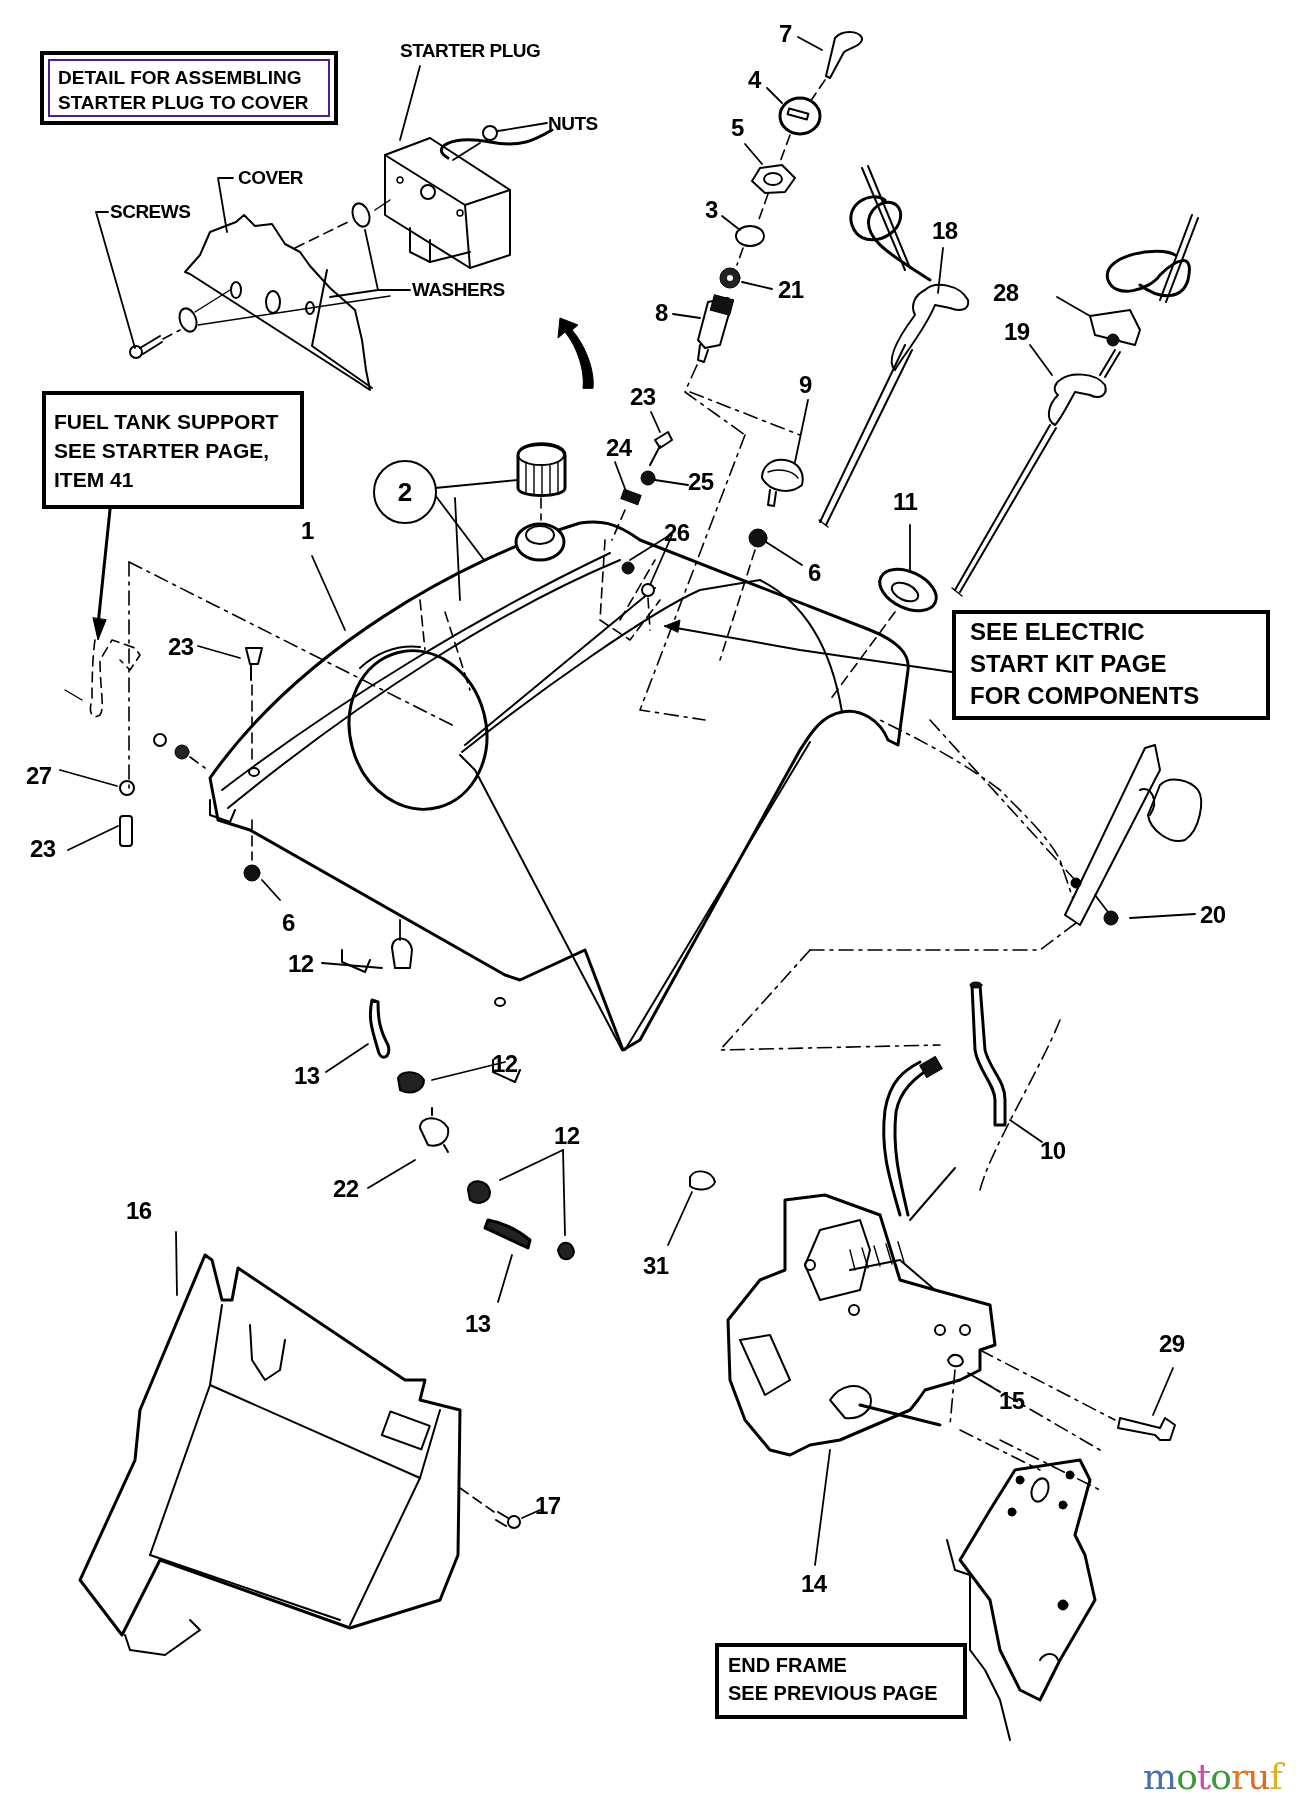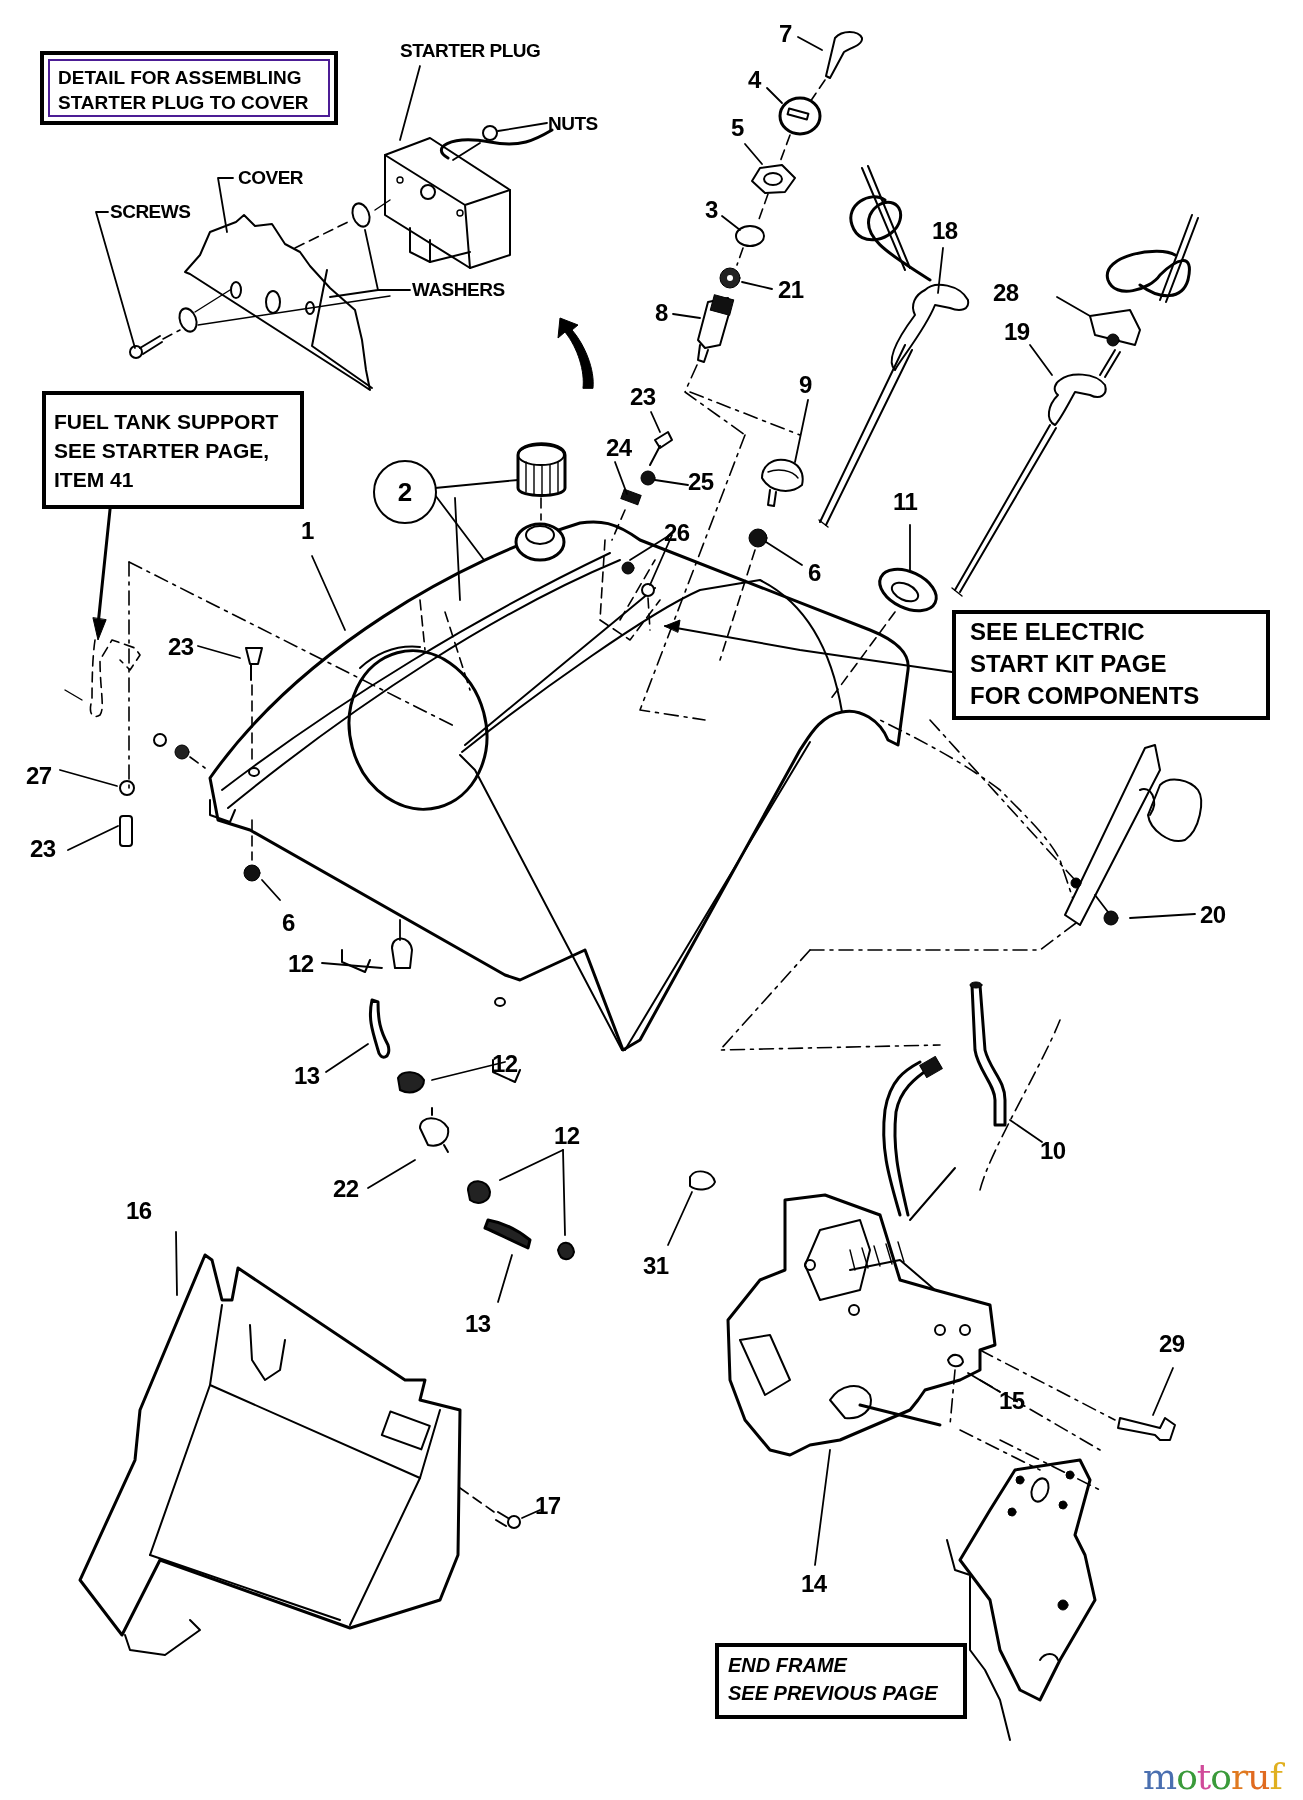--- a/index.html
+++ b/index.html
@@ -6,21 +6,21 @@
   body{width:1303px;height:1800px;position:relative;overflow:hidden;font-family:"Liberation Sans",sans-serif;color:#000;}
   #art{position:absolute;left:0;top:0;width:1303px;height:1800px;}
   .lbl{position:absolute;font-family:"Liberation Sans",sans-serif;font-weight:bold;font-size:24px;line-height:24px;white-space:nowrap;letter-spacing:-0.5px;}
   .word{font-size:19px;line-height:20px;}
   .box{position:absolute;border:4px solid #000;background:#fff;font-weight:bold;font-family:"Liberation Sans",sans-serif;}
   .box .ln{display:block;white-space:nowrap;}
   #box-detail{left:40px;top:51px;width:290px;height:66px;padding:0;}
   #box-detail .inner{position:absolute;left:4px;top:4px;right:4px;bottom:4px;border:2px solid #4c1d95;padding:4px 8px;font-size:19px;line-height:25px;}
   #box-fuel{left:42px;top:391px;width:238px;height:86px;padding:12px 8px;font-size:21px;line-height:29px;}
   #box-elec{left:952px;top:610px;width:282px;height:98px;padding:2px 14px;font-size:24px;line-height:32px;}
-  #box-end{left:715px;top:1643px;width:226px;height:60px;padding:4px 9px;font-size:20px;line-height:28px;font-style:italic;}
+  #box-end{left:715px;top:1643px;width:226px;height:60px;padding:4px 9px;font-size:20px;line-height:28px;}
   .circle-lbl{position:absolute;left:373px;top:460px;width:60px;height:60px;border:2.5px solid #000;border-radius:50%;background:#fff;display:flex;align-items:center;justify-content:center;font-weight:bold;font-size:26px;}
   #wm{position:absolute;left:1143px;top:1757px;font-family:"DejaVu Serif",serif;font-size:36px;line-height:40px;letter-spacing:-1px;}
   #wm span{display:inline-block;}
 </style>
 </head>
 <body>
 
 <svg id="art" viewBox="0 0 1303 1800" xmlns="http://www.w3.org/2000/svg" fill="none" stroke="#000" stroke-linecap="round" stroke-linejoin="round">
   <defs>
     <style>

